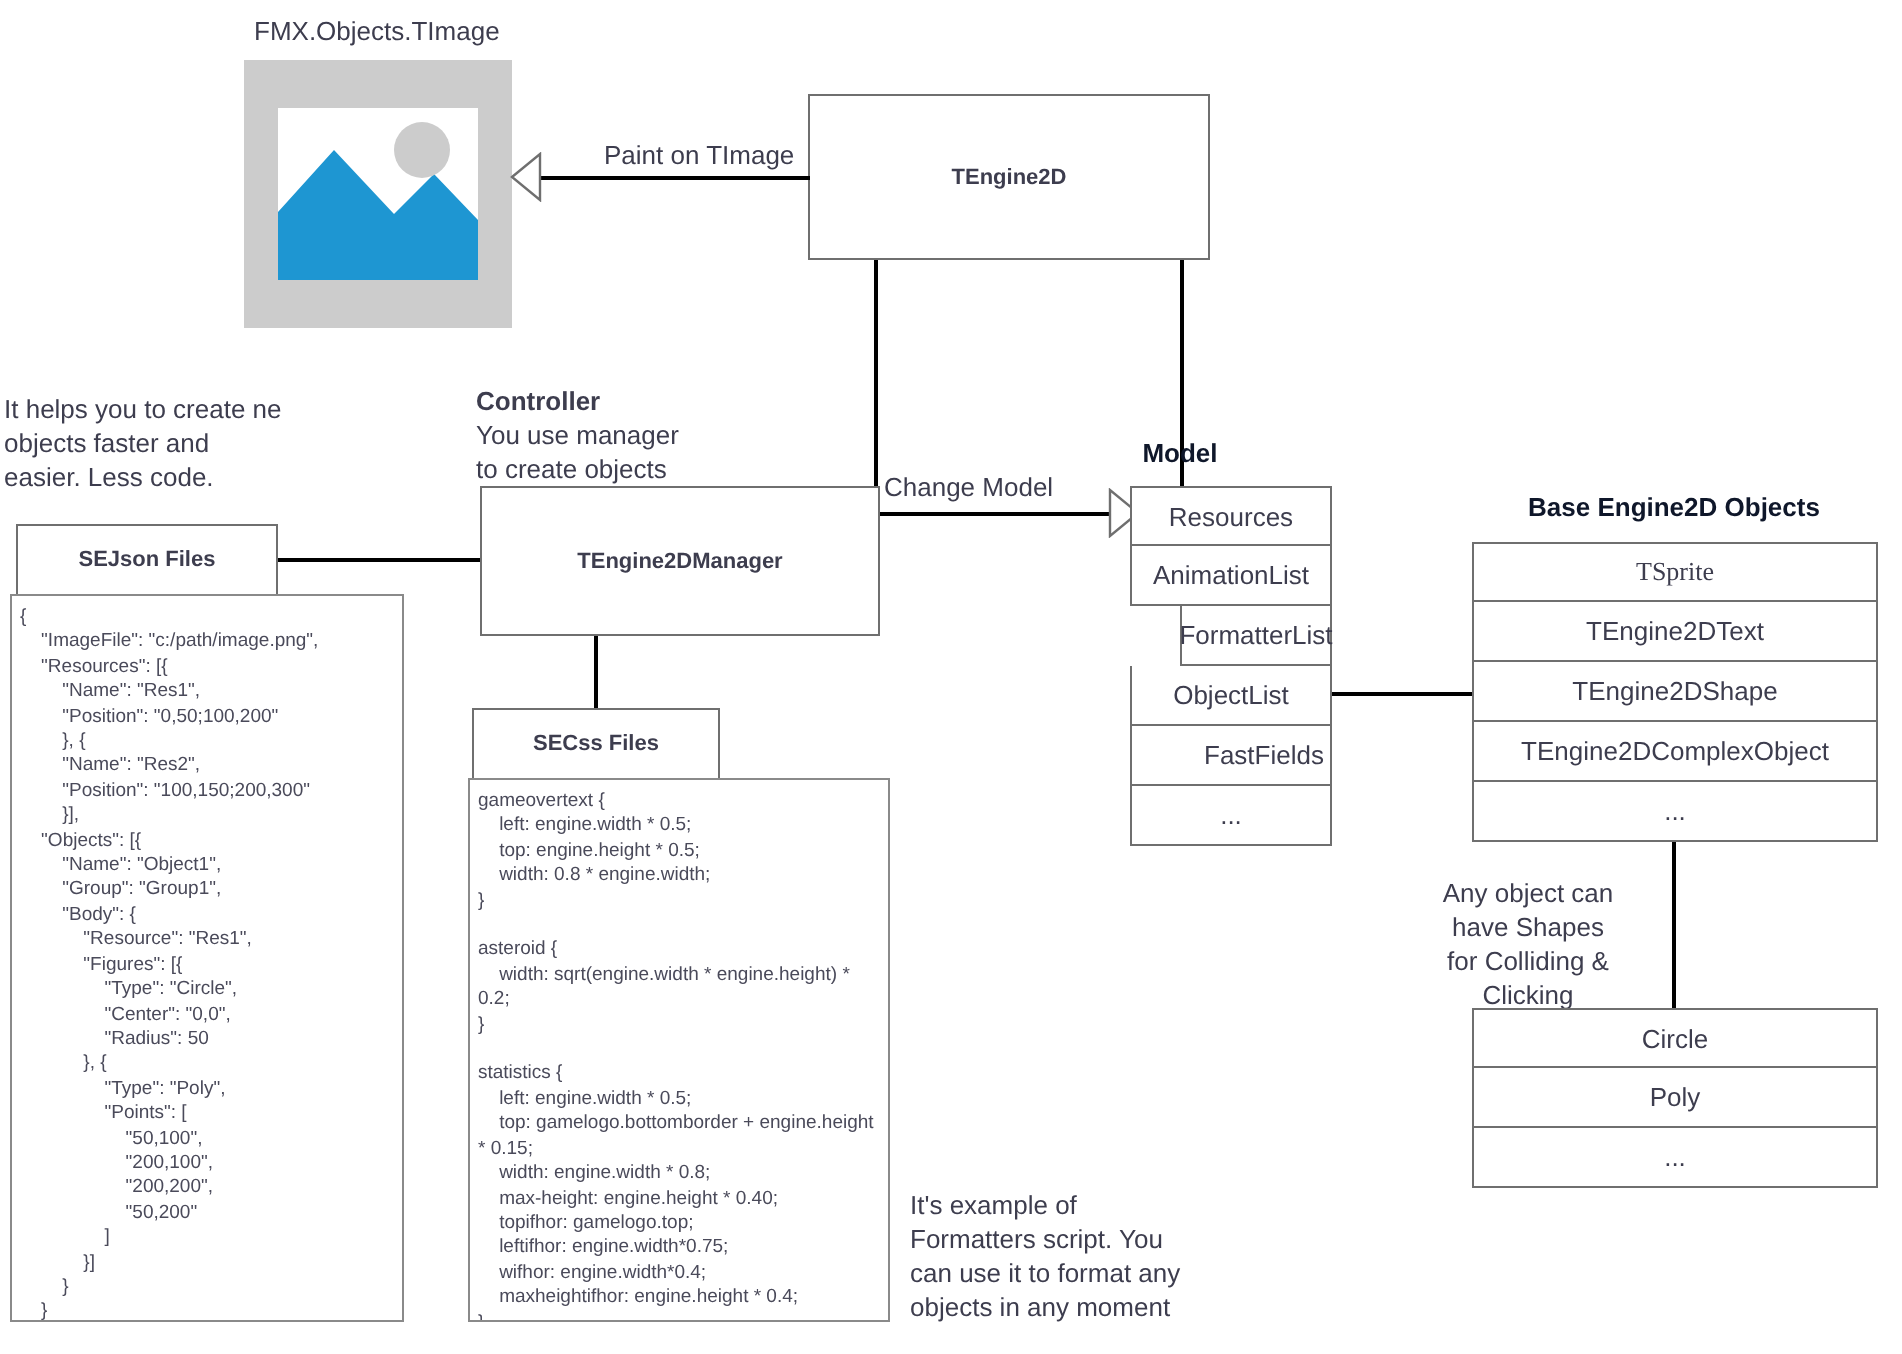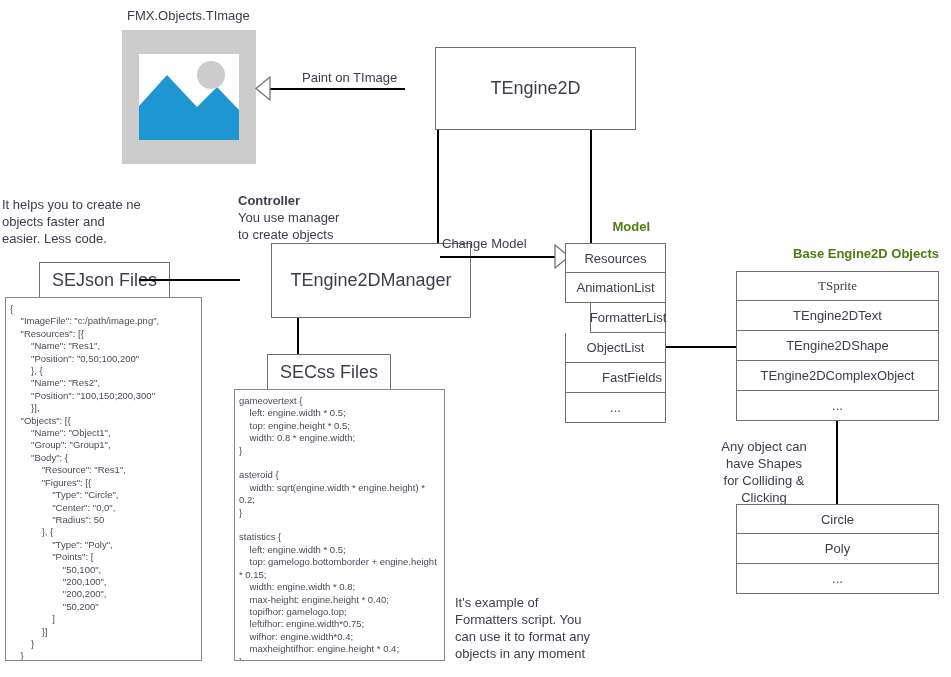--- a/index.html
+++ b/index.html
@@ -26,23 +26,22 @@
     box-sizing: border-box;
     border: 1px solid #6f6f6f;
     background: #ffffff;
     display: flex;
     align-items: center;
     justify-content: center;
     text-align: center;
     color: #3d3d4e;
   }
   .box-title {
-    font-weight: normal;
-    font-size: 18px;
-    margin-left: 31px;
+    font-weight: bold;
+    font-size: 11px;
   }
   .list-cell {
     box-sizing: border-box;
     border: 1px solid #6f6f6f;
     border-top: none;
     background: #ffffff;
     display: flex;
     align-items: center;
     justify-content: center;
     font-size: 13px;
@@ -59,22 +58,22 @@
   }
   .label.bold { font-weight: bold; }
   .label.center { text-align: center; }
   .caption {
     font-size: 13px;
     color: #3d3d4e;
   }
   .section-head {
     font-size: 13px;
     font-weight: bold;
-    color: #4d7c0f;
-    text-align: right;
+    color: #0f172a;
+    text-align: center;
   }
 
   
   .code-panel {
     box-sizing: border-box;
     border: 1px solid #8a8a8a;
     background: #ffffff;
     overflow: hidden;
     padding: 5px 4px 4px 4px;
   }

